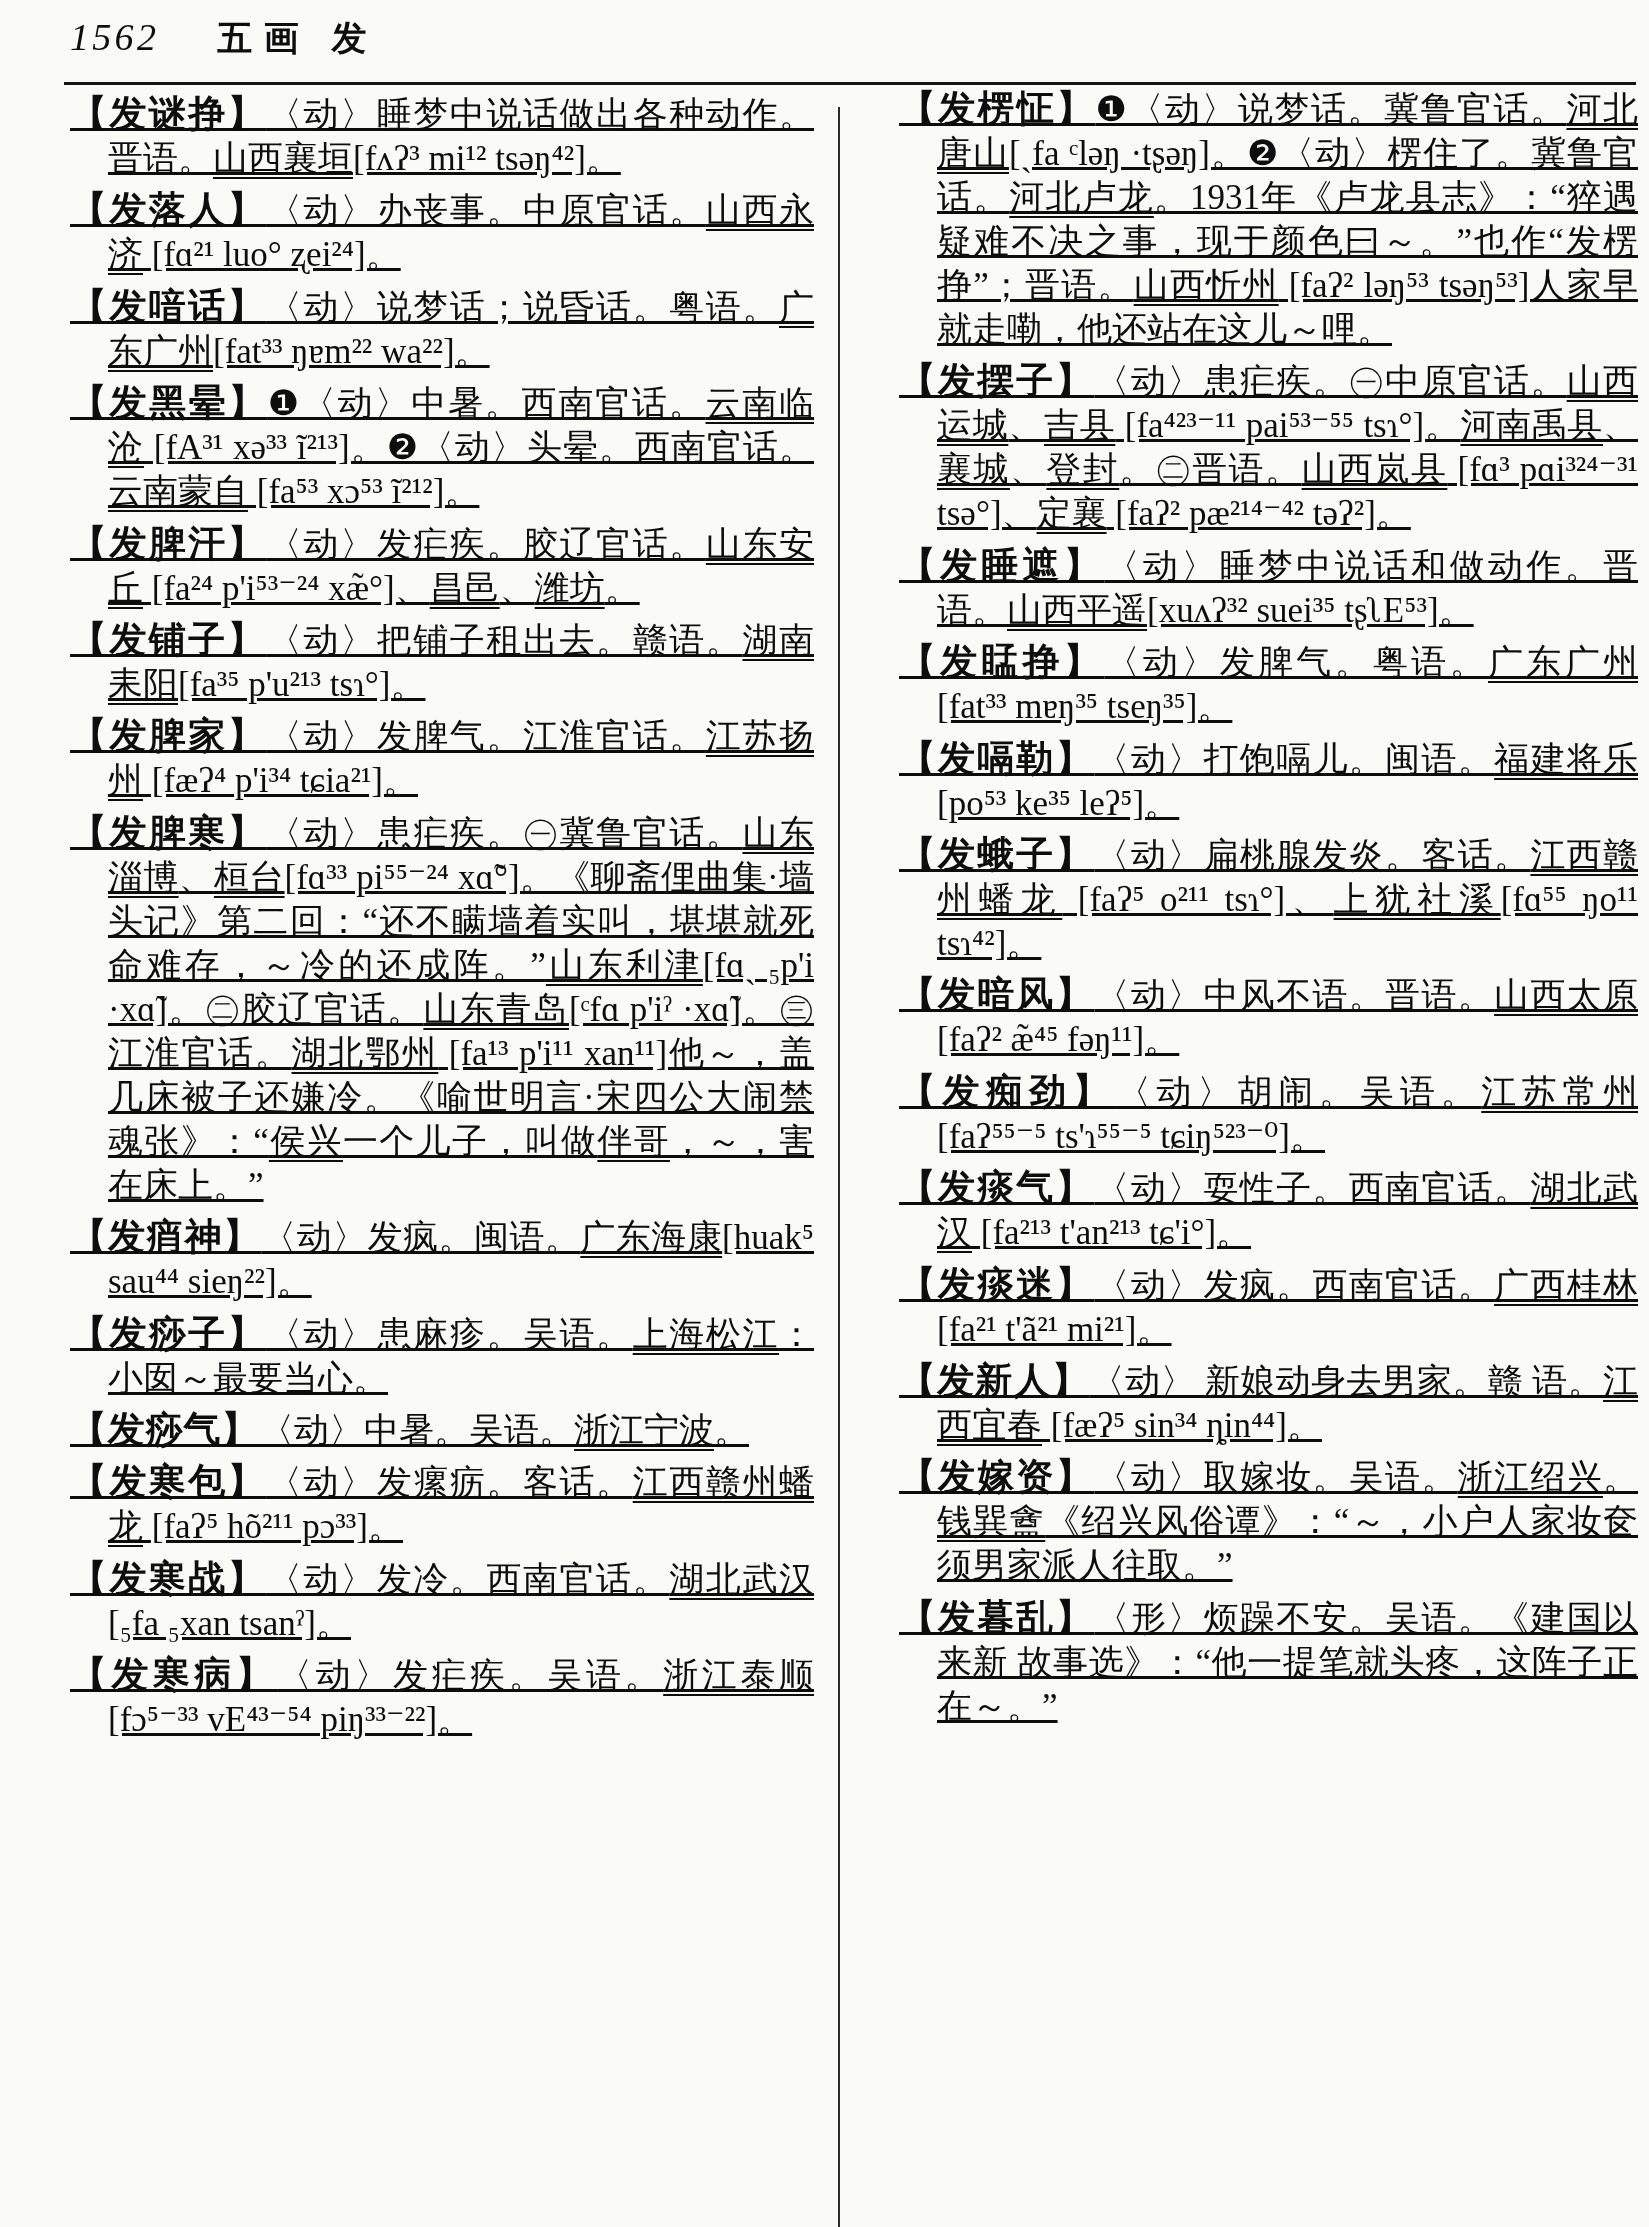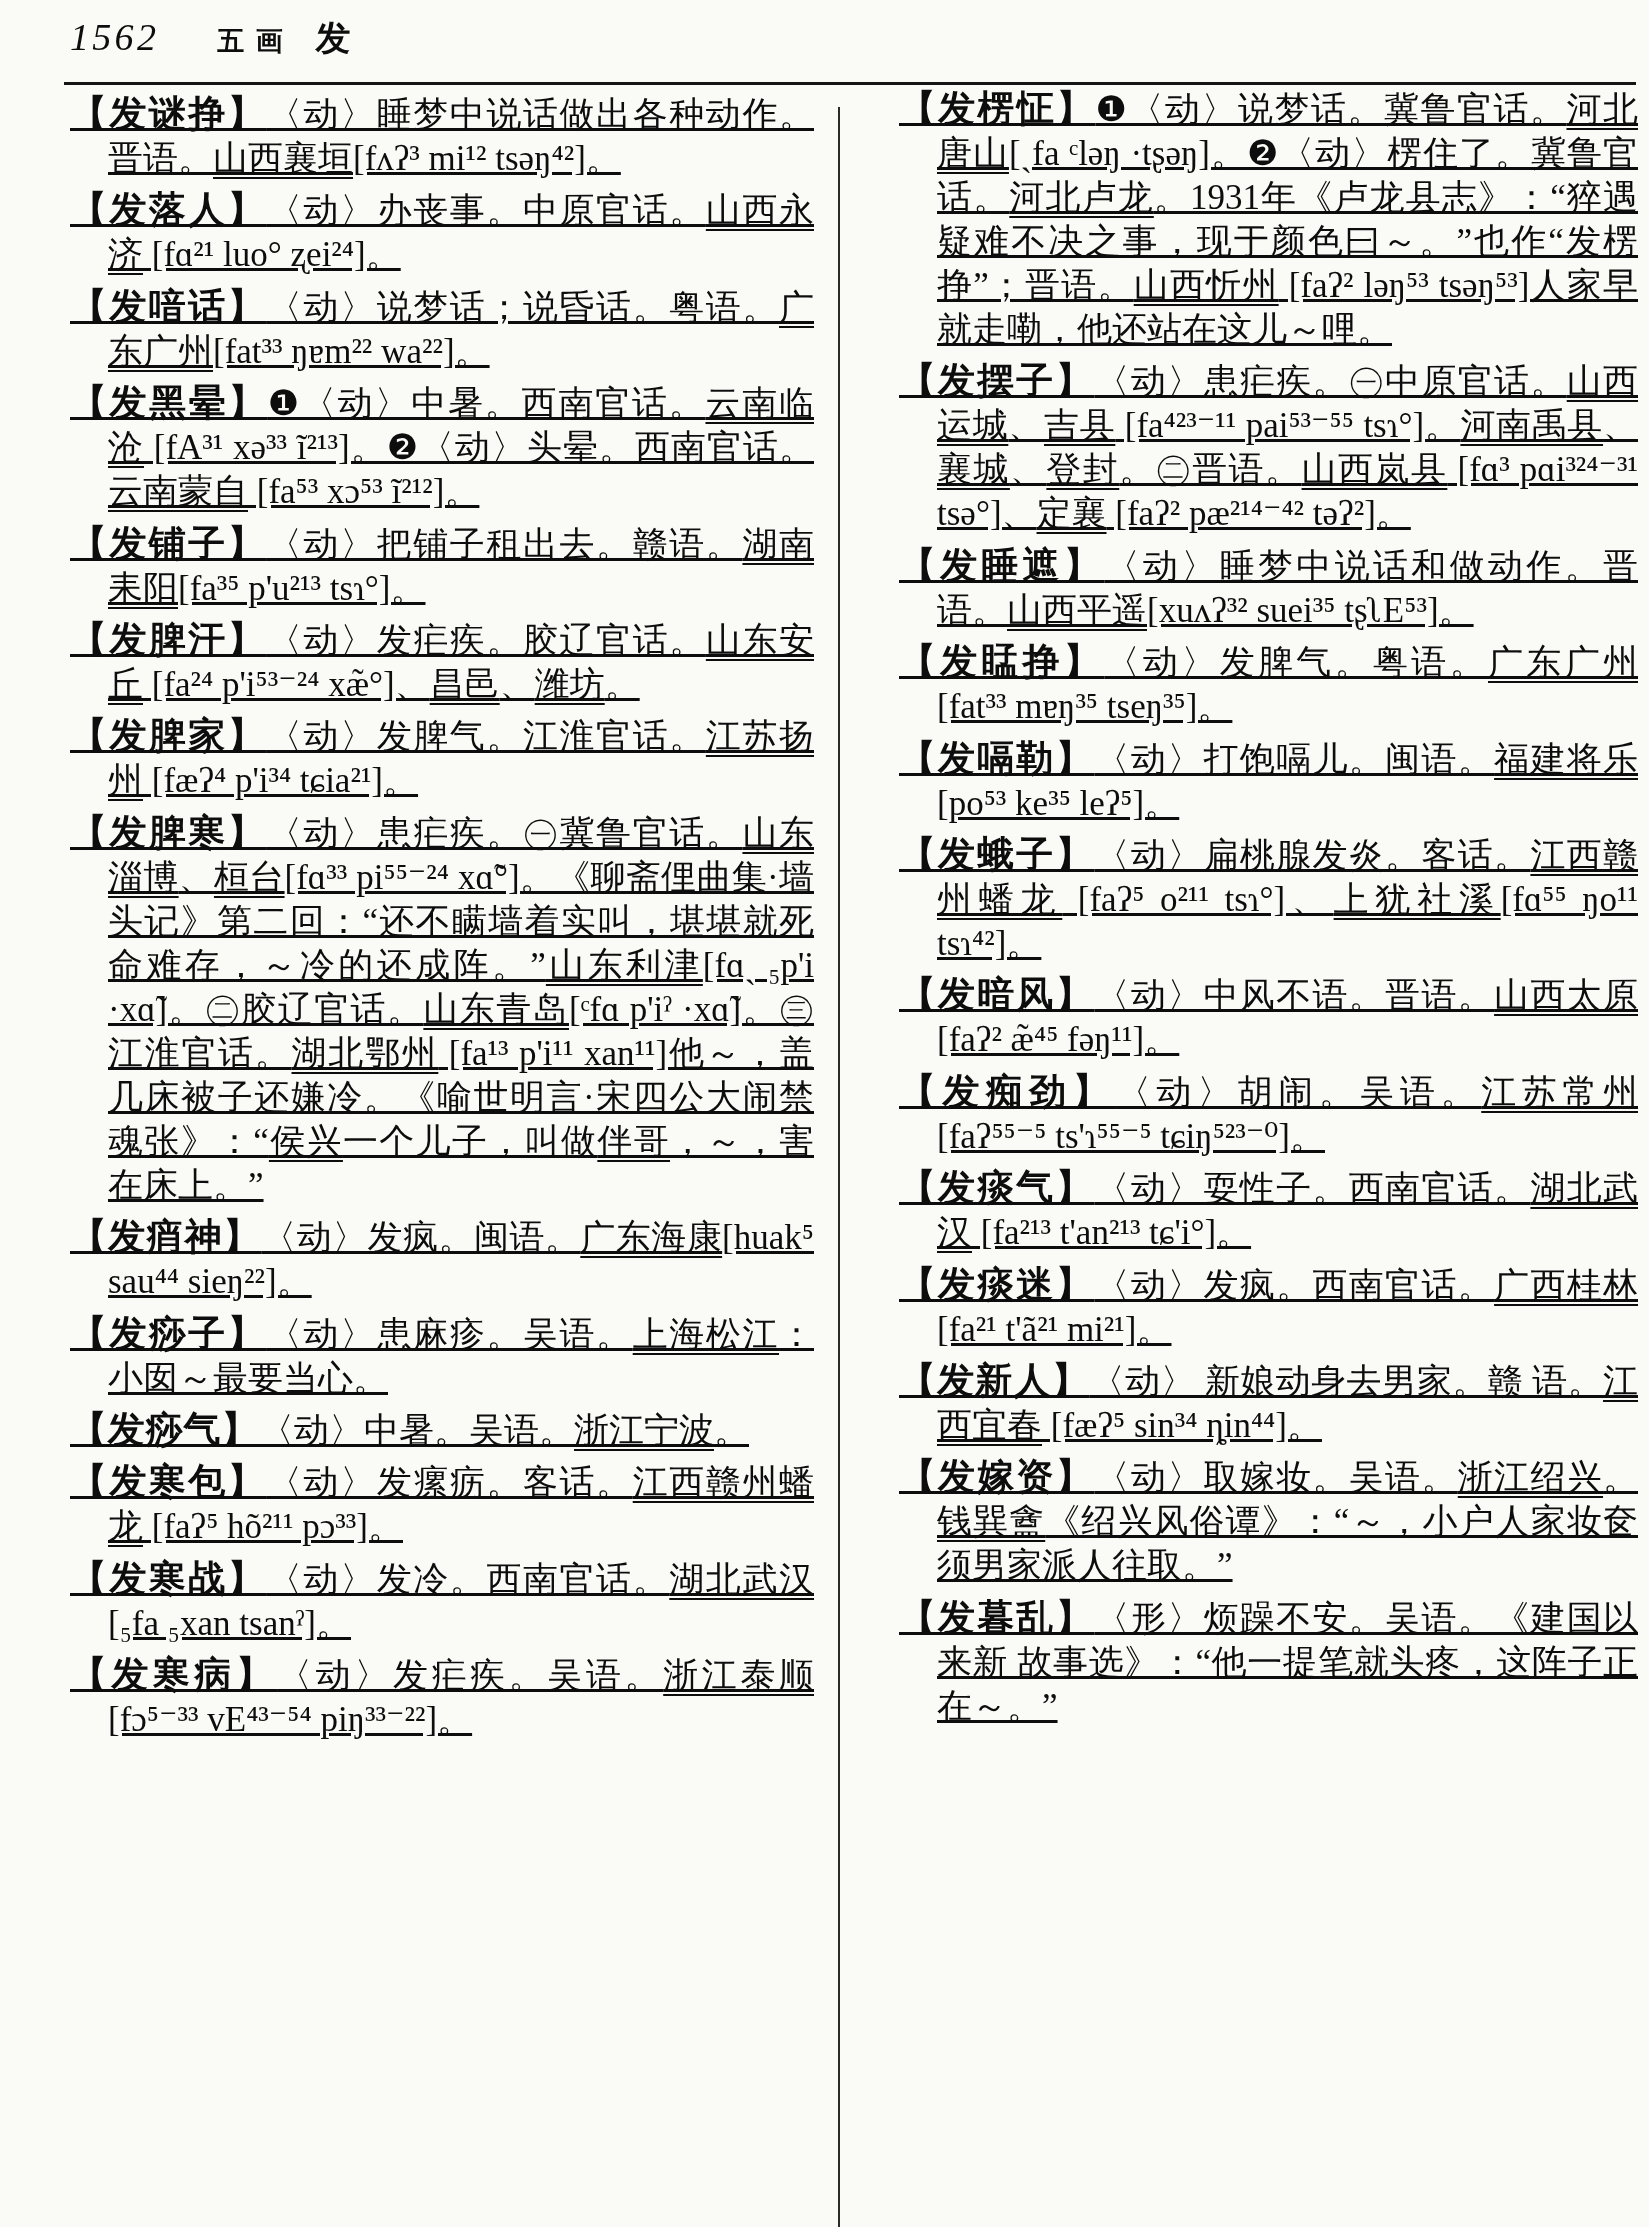--- a/index.html
+++ b/index.html
@@ -14,21 +14,21 @@
   .page{position:absolute;inset:0;}
   header{
     position:absolute;left:70px;top:15px;
     white-space:nowrap;
   }
   .page-num{
     font-size:38px;font-weight:400;font-style:italic;
     letter-spacing:3.3px;
   }
   .section{
-    font-size:27px;font-weight:700;margin-left:58px;
+    font-size:35px;font-weight:700;margin-left:58px;
     letter-spacing:11.5px;
   }
   .head-char{
     font-size:35px;font-weight:700;margin-left:21.4px;
   }
   .header-rule{
     position:absolute;left:64px;top:82px;width:1572px;height:3.3px;
     background:#151515;
     box-shadow:0 -4.1px 0 -1.6px #8a8a86;
   }
@@ -74,23 +74,23 @@
 
   <div class="col col-left" id="left-column">
   <p class="entry"><span class="hw">【发谜挣】</span><span class="entry-body">〈动〉睡梦中说话做出各种动作。晋语。<u>山西襄垣</u>[fʌʔ³ mi¹² tsəŋ⁴²]。</span></p>
 
   <p class="entry"><span class="hw">【发落人】</span><span class="entry-body">〈动〉办丧事。中原官话。<u>山西永济</u> [fɑ²¹ luo° ʐei²⁴]。</span></p>
 
   <p class="entry"><span class="hw">【发喑话】</span><span class="entry-body">〈动〉说梦话；说昏话。粤语。<u>广东广州</u>[fat³³ ŋɐm²² wa²²]。</span></p>
 
   <p class="entry"><span class="hw">【发黑晕】</span><span class="entry-body">❶〈动〉中暑。西南官话。<u>云南临沧</u> [fA³¹ xə³³ ĩ²¹³]。❷〈动〉头晕。西南官话。<u>云南蒙自</u> [fa⁵³ xɔ⁵³ ĩ²¹²]。</span></p>
 
+  <p class="entry"><span class="hw">【发脾汗】</span><span class="entry-body">〈动〉发疟疾。胶辽官话。<u>山东安丘</u> [fa²⁴ p'i⁵³⁻²⁴ xæ̃°]、<u>昌邑</u>、<u>潍坊</u>。</span></p>
+
   <p class="entry"><span class="hw">【发铺子】</span><span class="entry-body">〈动〉把铺子租出去。赣语。<u>湖南耒阳</u>[fa³⁵ p'u²¹³ tsɿ°]。</span></p>
-
-  <p class="entry"><span class="hw">【发脾汗】</span><span class="entry-body">〈动〉发疟疾。胶辽官话。<u>山东安丘</u> [fa²⁴ p'i⁵³⁻²⁴ xæ̃°]、<u>昌邑</u>、<u>潍坊</u>。</span></p>
 
   <p class="entry"><span class="hw">【发脾家】</span><span class="entry-body">〈动〉发脾气。江淮官话。<u>江苏扬州</u> [fæʔ⁴ p'i³⁴ tɕia²¹]。</span></p>
 
   <p class="entry"><span class="hw">【发脾寒】</span><span class="entry-body">〈动〉患疟疾。㊀冀鲁官话。<u>山东淄博</u>、<u>桓台</u>[fɑ³³ pi⁵⁵⁻²⁴ xɑ̃°]。《聊斋俚曲集·墙头记》第二回：“还不瞒墙着实叫，堪堪就死命难存，～冷的还成阵。”<u>山东利津</u>[fɑˎ ₅p'i ·xɑ̃]。㊁胶辽官话。<u>山东青岛</u>[ᶜfɑ p'iˀ ·xɑ̃]。㊂江淮官话。<u>湖北鄂州</u> [fa¹³ p'i¹¹ xan¹¹]他～，盖几床被子还嫌冷。《喻世明言·宋四公大闹禁魂张》：“<u>侯兴</u>一个儿子，叫做<u>伴哥</u>，～，害在床上。”</span></p>
 
   <p class="entry"><span class="hw">【发痟神】</span><span class="entry-body">〈动〉发疯。闽语。<u>广东海康</u>[huak⁵ sau⁴⁴ sieŋ²²]。</span></p>
 
   <p class="entry"><span class="hw">【发痧子】</span><span class="entry-body">〈动〉患麻疹。吴语。<u>上海松江</u>：小囡～最要当心。</span></p>
 
   <p class="entry"><span class="hw">【发痧气】</span><span class="entry-body">〈动〉中暑。吴语。<u>浙江宁波</u>。</span></p>

